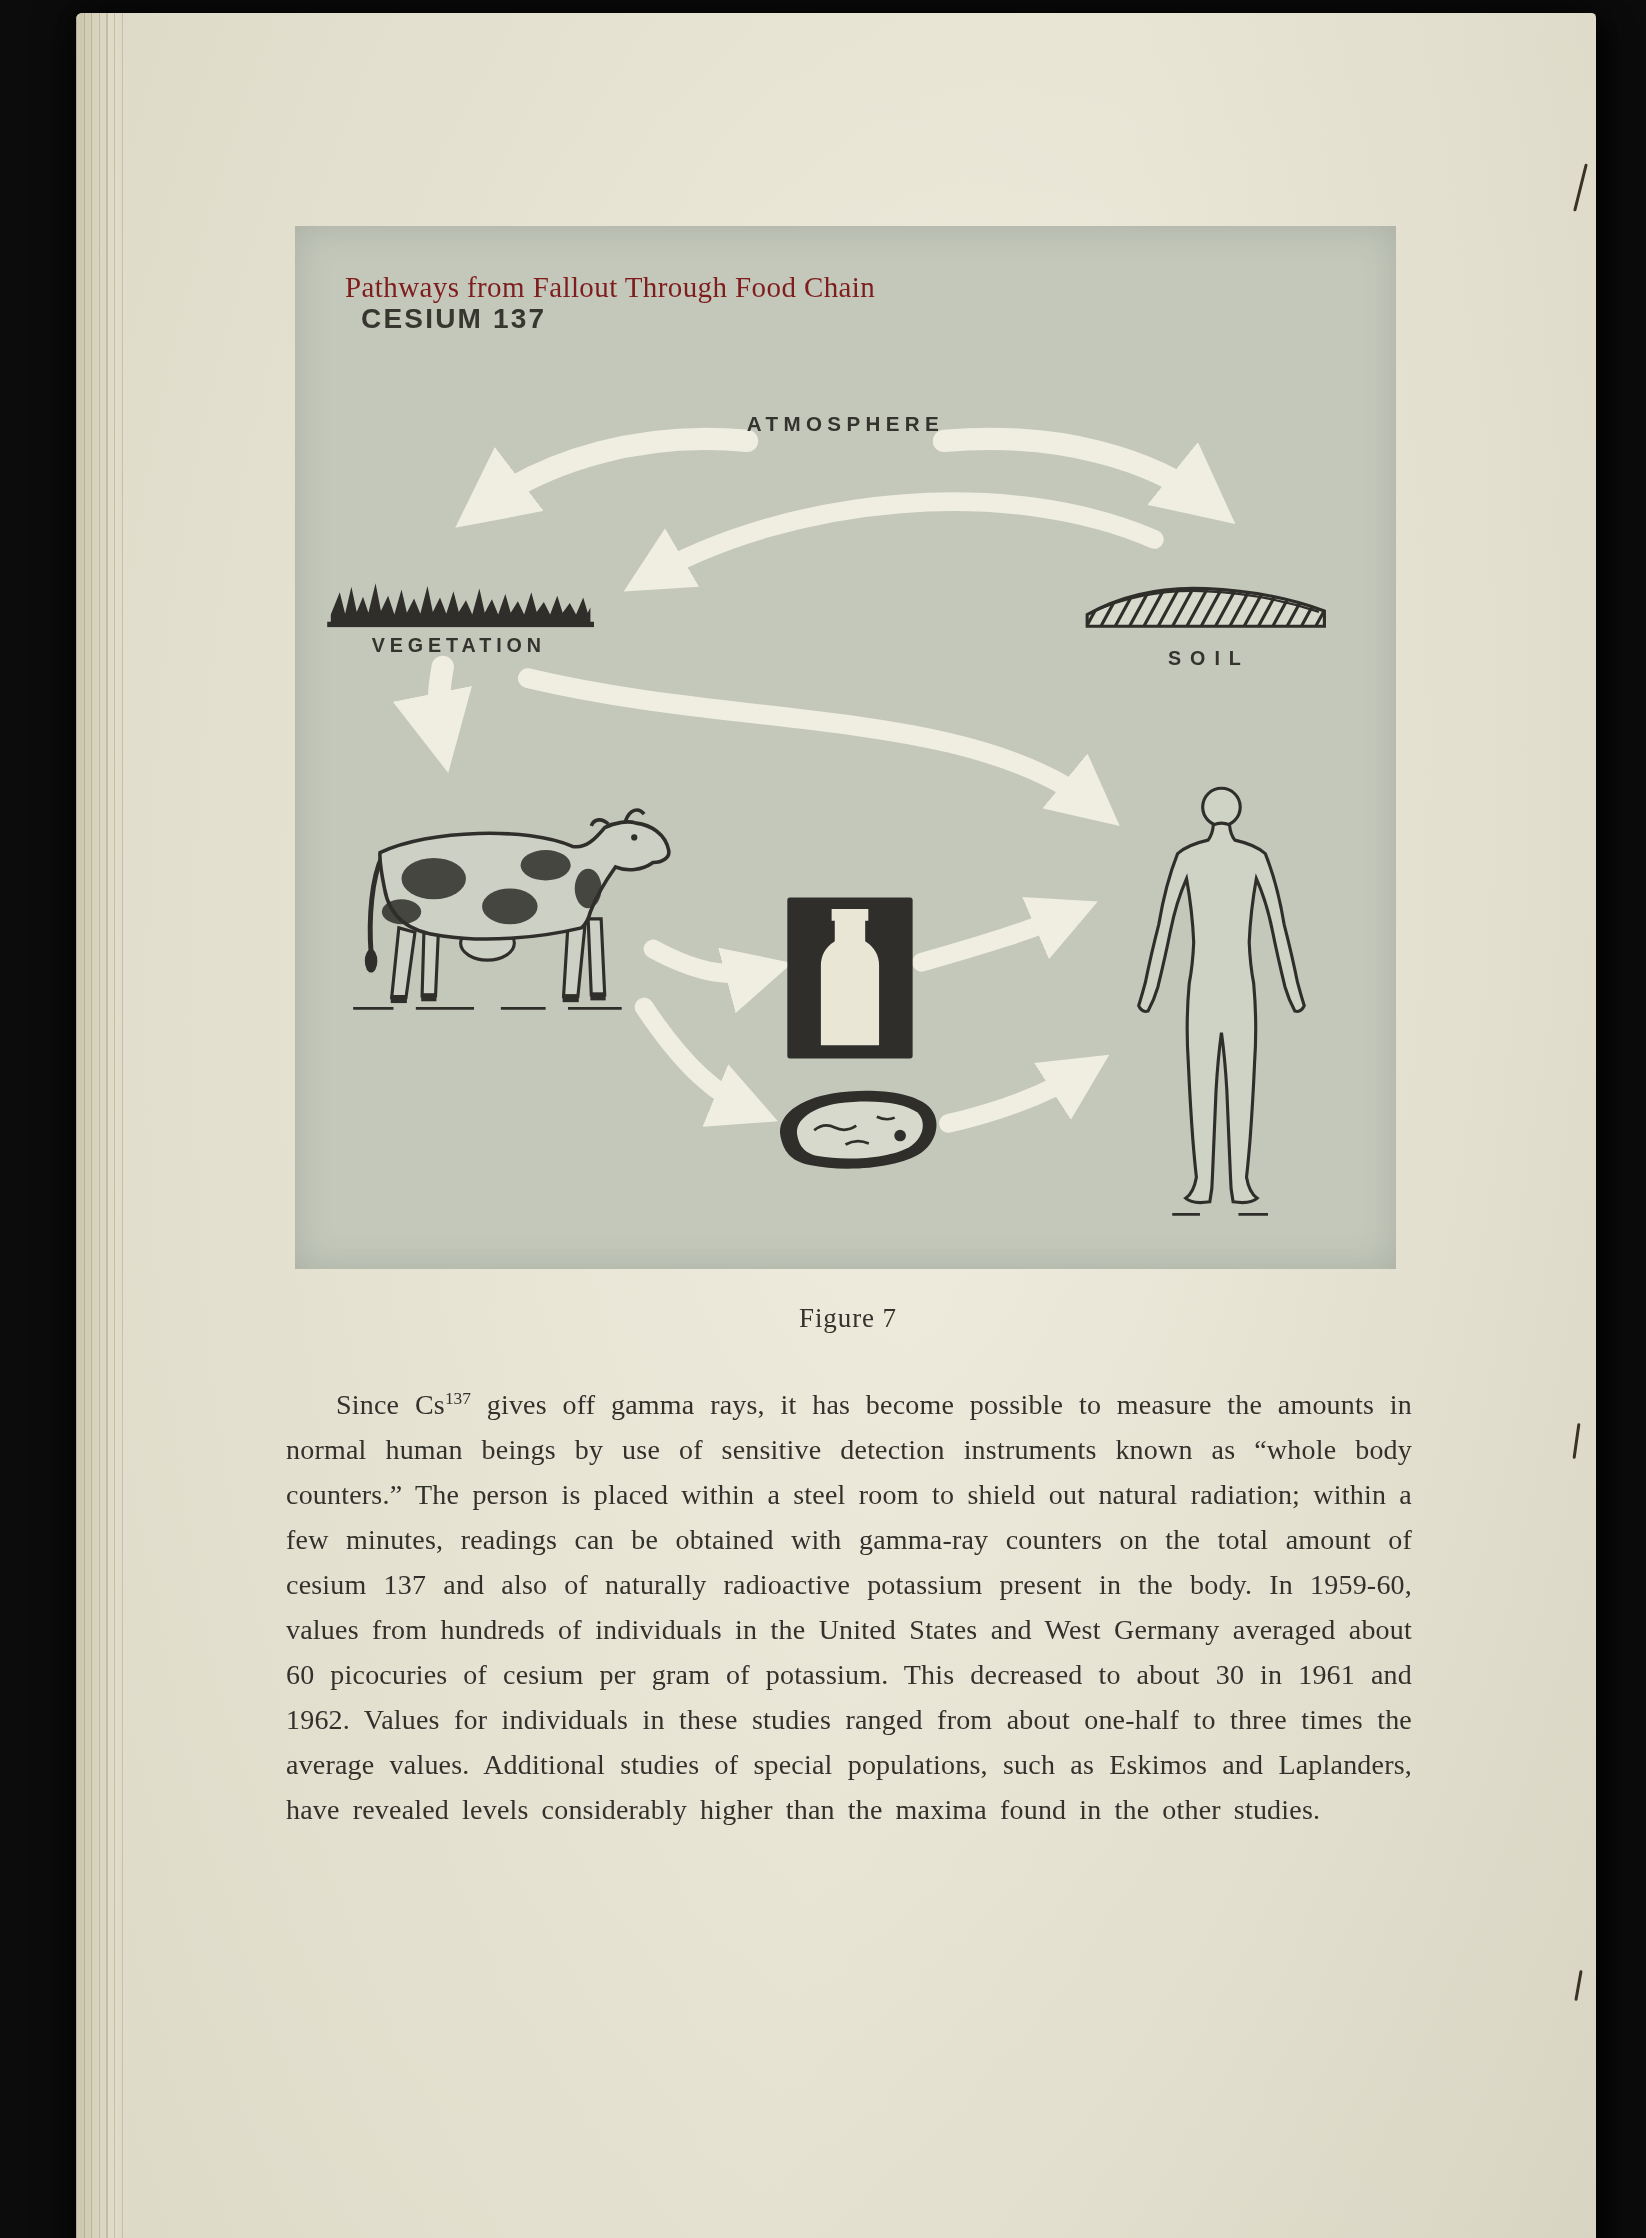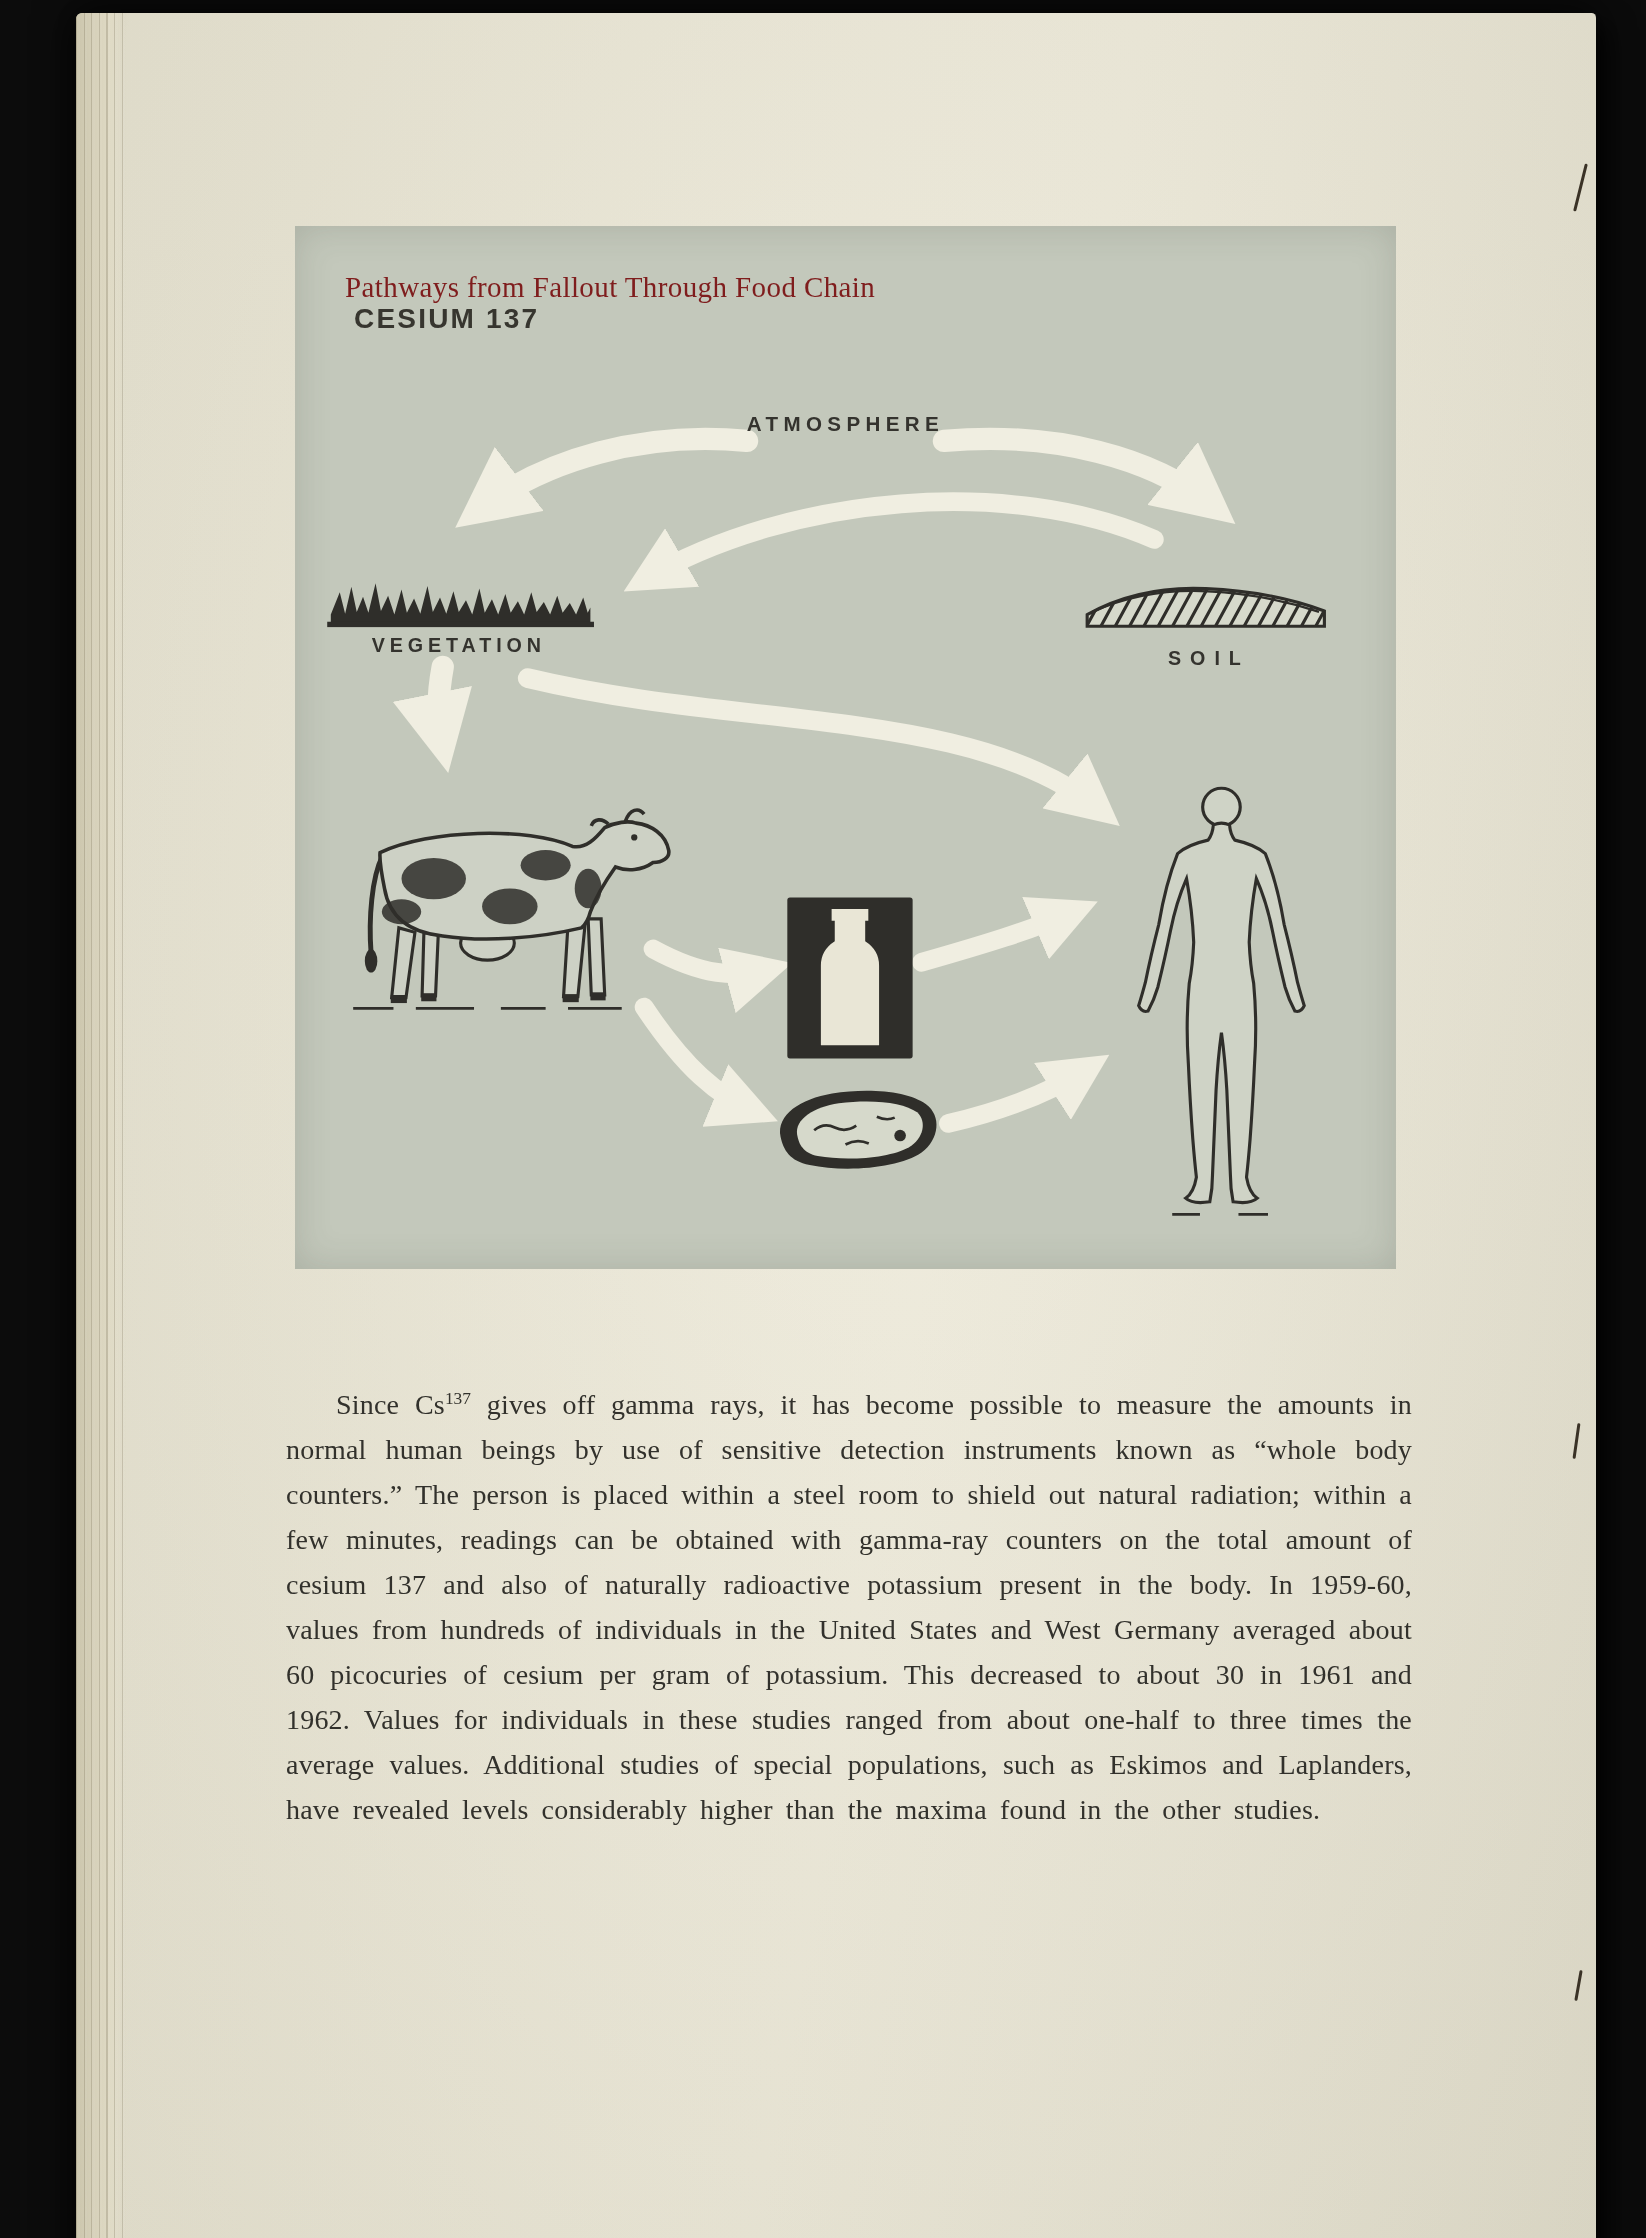--- a/index.html
+++ b/index.html
@@ -40,21 +40,21 @@
     position:absolute; left:219px; top:213px; width:1101px; height:1043px;
     background:#c3c8bb;
     box-shadow: inset 0 0 36px rgba(60,65,55,0.18);
   }
   .fig-title {
     position:absolute; left:50px; top:45px;
     font-family:Liberation Serif, serif;
     font-size:29px; color:#7f1d1d; letter-spacing:0.4px; font-weight:400;
   }
   .fig-subtitle {
-    position:absolute; left:59px; top:77px;
+    position:absolute; left:66px; top:77px;
     font-family:"Liberation Sans", sans-serif;
     font-size:28px; color:#37362f; letter-spacing:2.2px; font-weight:700;
   }
   .figure-panel svg { position:absolute; inset:0; width:100%; height:100%; }
   .figure-panel svg text {
     font-family:"Liberation Sans", sans-serif;
     font-weight:700; fill:#34332e;
   }
   text.lbl-atm { font-size:46px; letter-spacing:12px; }
   text.lbl-veg, text.lbl-soil { font-size:44px; letter-spacing:11px; }
@@ -214,18 +214,19 @@
 
         <text class="lbl-atm" x="1230" y="458" text-anchor="middle">ATMOSPHERE</text>
         <text class="lbl-veg" x="366" y="952" text-anchor="middle">VEGETATION</text>
         <text class="lbl-soil" x="2042" y="980" text-anchor="middle">SOIL</text>
       </svg>
 
       <div class="fig-title">Pathways from Fallout Through Food Chain</div>
       <div class="fig-subtitle">CESIUM 137</div>
     </div>
 
+    <div class="caption">Figure 7</div>
 
     <p class="body-text"><span>Since Cs</span><sup>137</sup><span> gives off gamma rays, it has become possible to measure the amounts in normal human beings by use of sensitive detection instruments known as “whole body counters.” The person is placed within a steel room to shield out natural radiation; within a few minutes, readings can be obtained with gamma-ray counters on the total amount of cesium 137 and also of naturally radioactive potassium present in the body. In 1959-60, values from hundreds of individuals in the United States and West Germany averaged about 60 picocuries of cesium per gram of potassium. This decreased to about 30 in 1961 and 1962. Values for individuals in these studies ranged from about one-half to three times the average values. Additional studies of special populations, such as Eskimos and Laplanders, have revealed levels considerably higher than the maxima found in the other studies.</span></p>
 
   </div>
 </div>
 
 
 </body></html>

